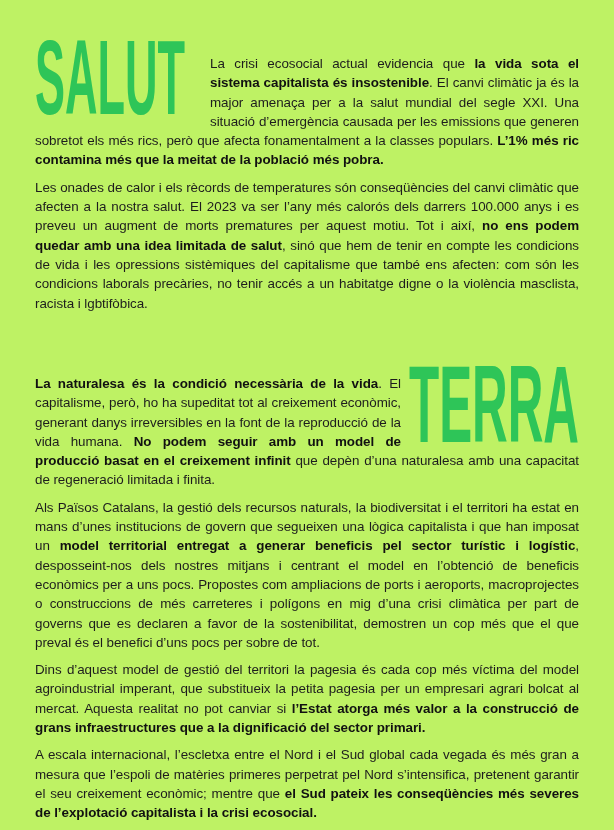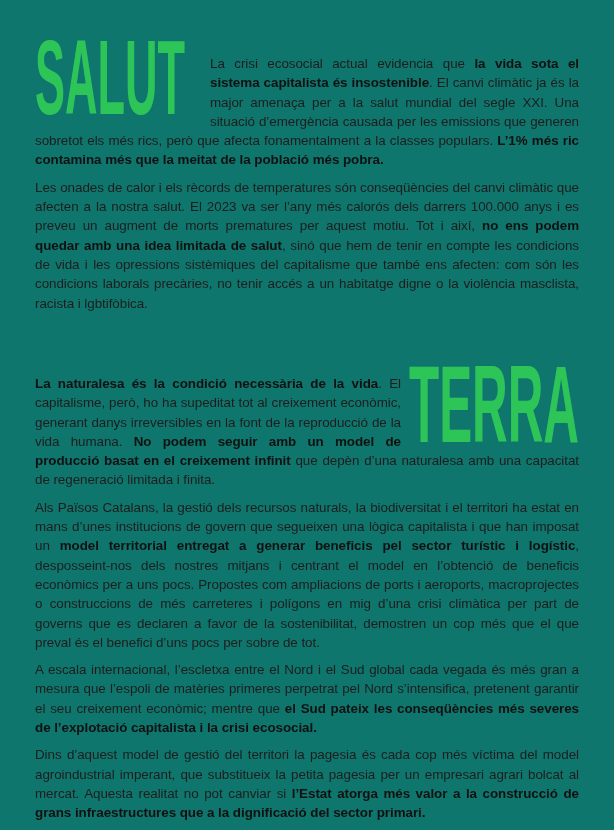--- a/index.html
+++ b/index.html
@@ -4,21 +4,21 @@
 <style>
   html, body {
     margin: 0;
     padding: 0;
     background: #ffffff;
   }
   .page {
     position: relative;
     width: 614px;
     height: 830px;
-    background: #0f766e;
+    background: #bef264;
     overflow: hidden;
     font-family: "Liberation Sans", "DejaVu Sans", sans-serif;
   }
   .section {
     position: absolute;
     left: 35px;
     width: 544px;
   }
   .section-salut { top: 54px; }
   .section-terra { top: 374px; }
@@ -80,20 +80,20 @@
       <span class="float-heading float-terra">
           <svg class="heading-svg svg-terra" width="170" height="82" viewBox="0 0 170 82">
             <text class="heading-text" x="0" y="80" font-size="110" textLength="170" lengthAdjust="spacingAndGlyphs" fill="#2ec558">TERRA</text>
           </svg>
         </span><span class="seg seg-bold">La naturalesa és la condició necessària de la vida</span><span class="seg">. El capitalisme, però, ho ha supeditat tot al creixement econòmic, generant danys irreversibles en la font de la reproducció de la vida humana. </span><span class="seg seg-bold">No podem seguir amb un model de producció basat en el creixement infinit</span><span class="seg"> que depèn d’una naturalesa amb una capacitat de regeneració limitada i finita.</span>
     </p>
     <p class="para">
       <span class="seg">Als Països Catalans, la gestió dels recursos naturals, la biodiversitat i el territori ha estat en mans d’unes institucions de govern que segueixen una lògica capitalista i que han imposat un </span><span class="seg seg-bold">model territorial entregat a generar beneficis pel sector turístic i logístic</span><span class="seg">, desposseint-nos dels nostres mitjans i centrant el model en l’obtenció de beneficis econòmics per a uns pocs. Propostes com ampliacions de ports i aeroports, macroprojectes o construccions de més carreteres i polígons en mig d’una crisi climàtica per part de governs que es declaren a favor de la sostenibilitat, demostren un cop més que el que preval és el benefici d’uns pocs per sobre de tot.</span>
     </p>
     <p class="para">
-      <span class="seg">A escala internacional, l’escletxa entre el Nord i el Sud global cada vegada és més gran a mesura que l’espoli de matèries primeres perpetrat pel Nord s’intensifica, pretenent garantir el seu creixement econòmic; mentre que </span><span class="seg seg-bold">el Sud pateix les conseqüències més severes de l’explotació capitalista i la crisi ecosocial.</span>
+      <span class="seg">Dins d’aquest model de gestió del territori la pagesia és cada cop més víctima del model agroindustrial imperant, que substitueix la petita pagesia per un empresari agrari bolcat al mercat. Aquesta realitat no pot canviar si </span><span class="seg seg-bold">l’Estat atorga més valor a la construcció de grans infraestructures que a la dignificació del sector primari.</span>
     </p>
     <p class="para">
-      <span class="seg">Dins d’aquest model de gestió del territori la pagesia és cada cop més víctima del model agroindustrial imperant, que substitueix la petita pagesia per un empresari agrari bolcat al mercat. Aquesta realitat no pot canviar si </span><span class="seg seg-bold">l’Estat atorga més valor a la construcció de grans infraestructures que a la dignificació del sector primari.</span>
+      <span class="seg">A escala internacional, l’escletxa entre el Nord i el Sud global cada vegada és més gran a mesura que l’espoli de matèries primeres perpetrat pel Nord s’intensifica, pretenent garantir el seu creixement econòmic; mentre que </span><span class="seg seg-bold">el Sud pateix les conseqüències més severes de l’explotació capitalista i la crisi ecosocial.</span>
     </p>
   </div>
 
 </div>
 
 </body></html>

